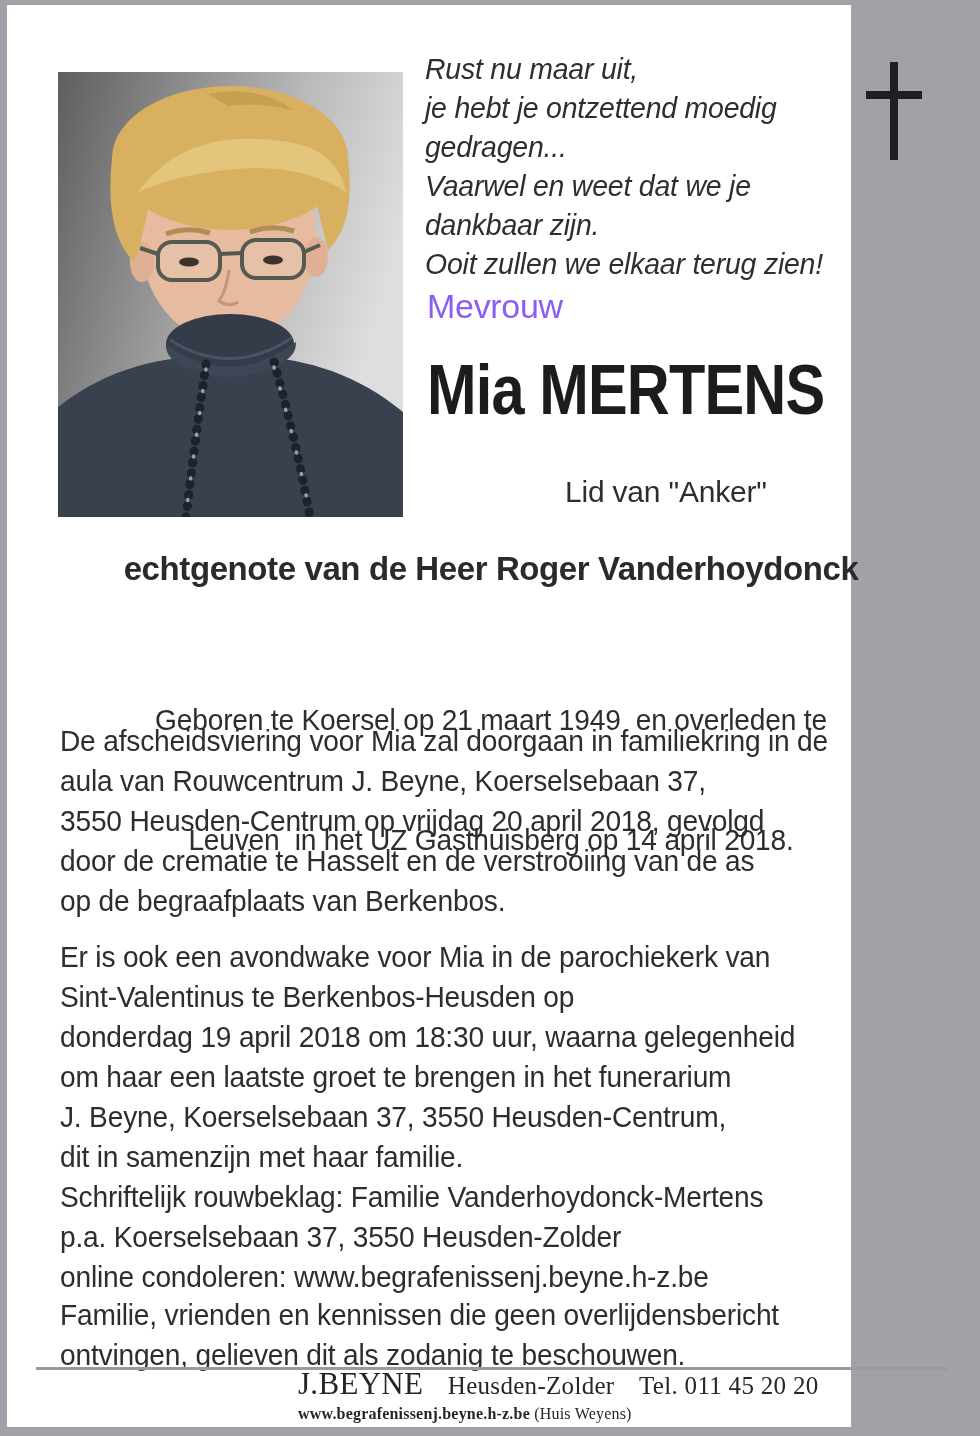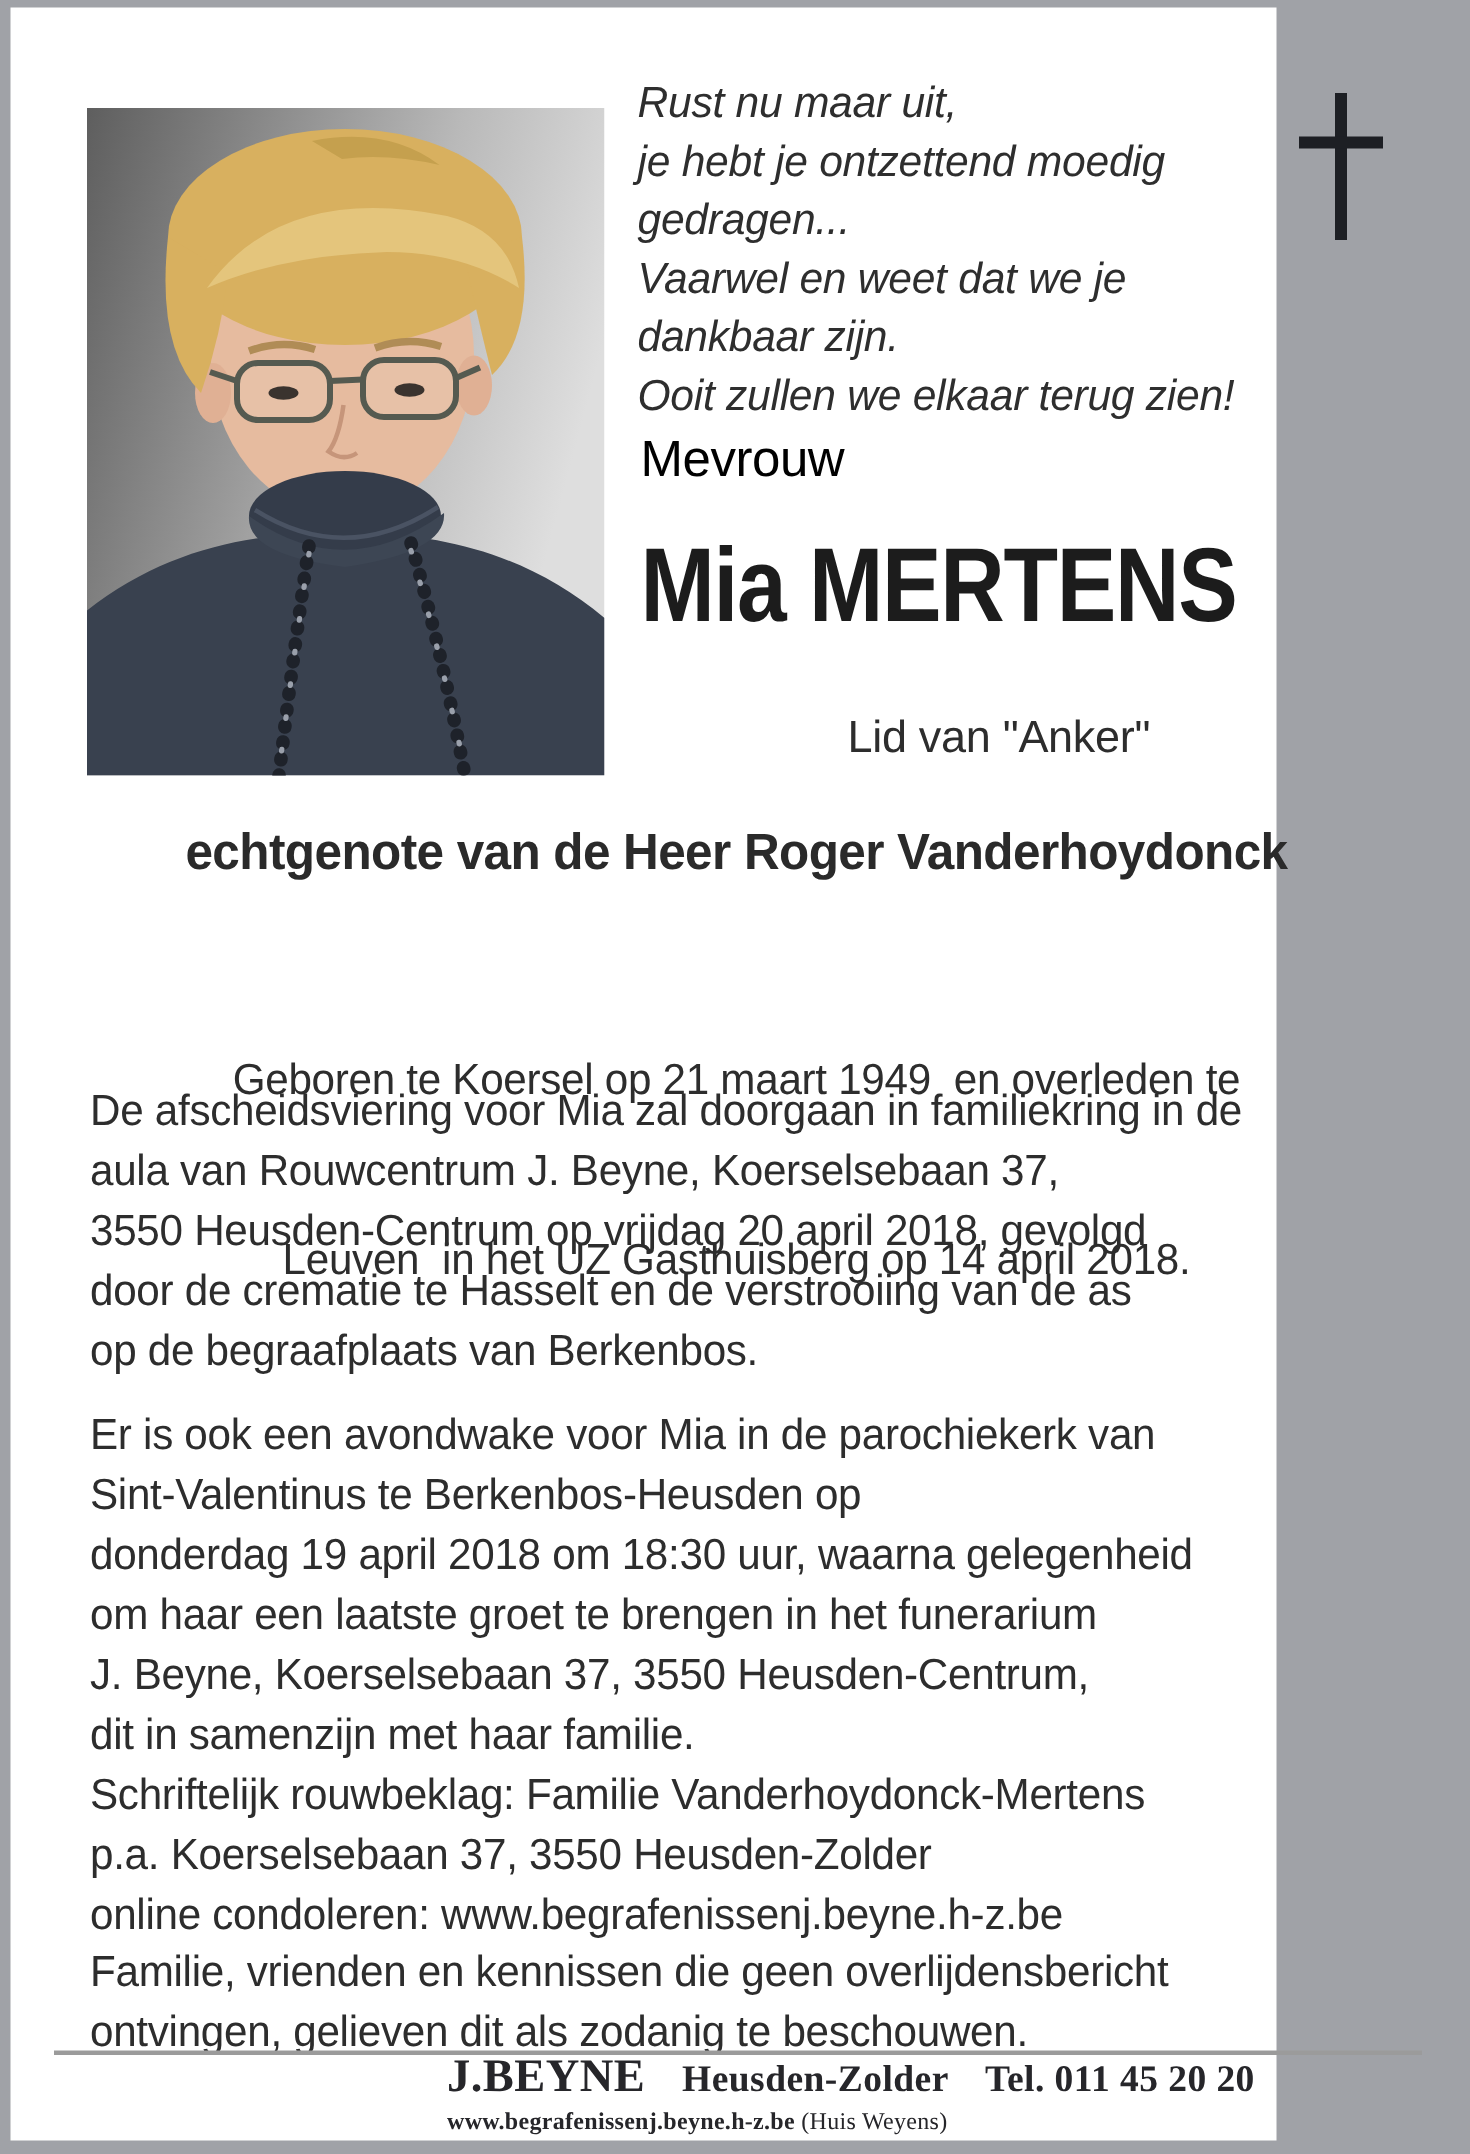--- a/index.html
+++ b/index.html
@@ -8,41 +8,41 @@
   .card{position:absolute;left:7px;top:5px;width:844px;height:1422px;background:#ffffff;}
   .abs{position:absolute;}
 
   .photo{left:51px;top:67px;width:345px;height:445px;}
 
   .poem{left:418px;top:45px;width:480px;font-style:italic;font-size:29px;line-height:39px;
         letter-spacing:-0.2px;transform:scaleX(.98);transform-origin:0 0;color:#2e2e2e;}
 
   .cross{left:857px;top:55px;width:60px;height:102px;}
 
-  .salutation{left:420px;top:282px;font-size:34px;letter-spacing:-0.3px;color:#000000;}
+  .salutation{left:420px;top:282px;font-size:34px;letter-spacing:-0.3px;color:#8b5cf6;}
 
   .deceased{left:420px;top:350px;font-size:70px;font-weight:700;letter-spacing:-1px;
             line-height:1;color:#1c1c1c;transform:scaleX(.85);transform-origin:0 0;white-space:nowrap;}
 
   .membership{left:558px;top:470px;font-size:30px;letter-spacing:-0.2px;}
 
   .spouse{left:0;top:544px;width:968px;text-align:center;font-size:34px;font-weight:700;
           letter-spacing:-0.4px;transform:scaleX(.97);transform-origin:50% 0;color:#2a2a2a;}
 
   .dates{left:0;top:615px;width:968px;text-align:center;font-size:29px;line-height:40px;
          letter-spacing:-0.2px;white-space:pre;transform:scaleX(.97);transform-origin:50% 0;}
 
   .para{left:53px;width:900px;font-size:29px;line-height:40px;letter-spacing:-0.2px;
         transform:scaleX(.97);transform-origin:0 0;}
   .p1{top:716px;} .p2{top:932px;} .p3{top:1172px;} .p4{top:1290px;}
 
   .rule{left:29px;top:1362px;width:912px;height:3px;background:#9b9b9b;}
 
   .footer{left:291px;top:1364px;width:640px;font-family:"Liberation Serif",serif;color:#26262a;}
-  .footer .l1{font-size:25px;font-weight:700;letter-spacing:0.3px;line-height:30px;white-space:nowrap;}
+  .footer .l1{font-size:25px;font-weight:400;letter-spacing:0.3px;line-height:30px;white-space:nowrap;}
   .footer .brand{font-size:31px;}
   .footer .sp{display:inline-block;width:18px;}
   .footer .l2{font-size:16px;font-weight:700;letter-spacing:0.2px;line-height:26px;white-space:nowrap;}
   .footer .house{font-weight:400;}
 </style>
 </head>
 <body>
 
 <div class="frame">
   <div class="card">

